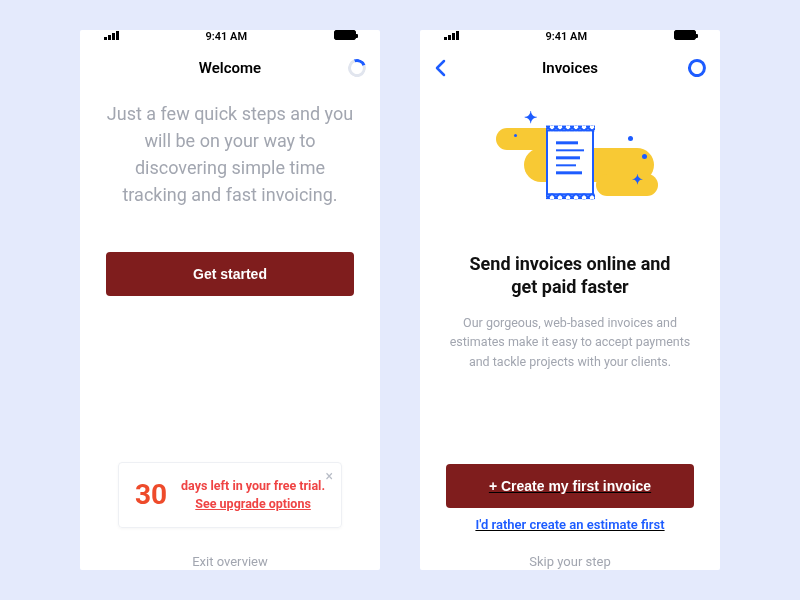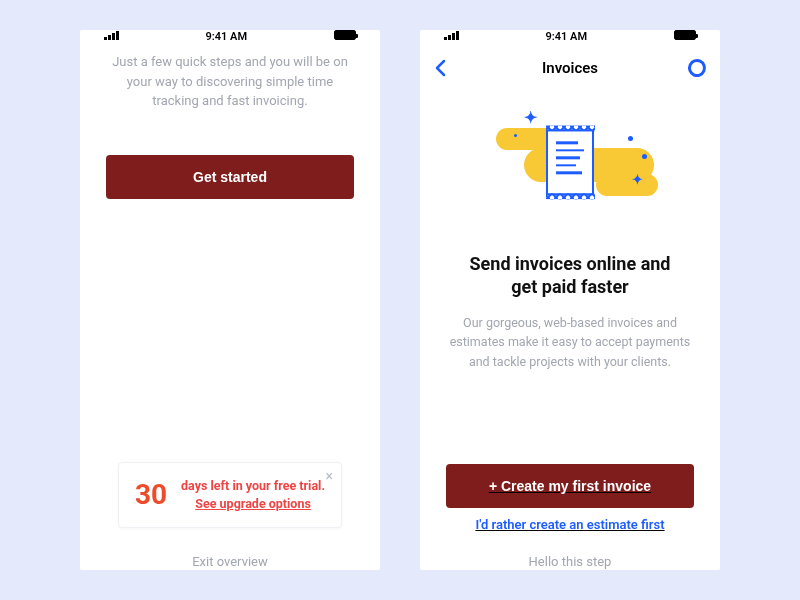--- a/index.html
+++ b/index.html
@@ -79,24 +79,24 @@
   .content.centered { align-items: center; text-align: center; }
   h2.headline {
     font-size: 19px;
     font-weight: 700;
     line-height: 1.3;
     color: #111;
     margin-top: 42px;
     white-space: pre-line;
   }
   p.sub {
-    font-size: 13px;
+    font-size: 18px;
     line-height: 1.5;
     color: #a2a6b0;
-    margin-top: 2px;
+    margin-top: 14px;
   }
   .btn-primary {
     display: block;
     width: 100%;
     background: #7f1d1d;
     color: #fff;
     font-size: 14px;
     font-weight: 600;
     border: none;
     border-radius: 4px;
@@ -208,20 +208,26 @@
     <div class="sig-bars">
         <span></span>
         <span></span>
         <span></span>
         <span></span>
       </div>
     <div>9:41 AM</div>
     <div class="battery">
         <i style="width:100%"></i>
       </div>
+  </div>
+  <div class="nav-bar">
+    <span>Welcome</span>
+    <span class="nav-right">
+      <span class="progress-ring"></span>
+    </span>
   </div>
   <div class="content centered">
     <p class="sub">Just a few quick steps and you will be on your way to discovering simple time tracking and fast invoicing.</p>
     <button class="btn-primary gap-top-lg">Get started</button>
 
     <div class="trial-card">
       <span class="trial-close">×</span>
       <div class="trial-num">30</div>
       <div class="trial-text">
         <span>days left in your free trial.</span><br>
@@ -275,14 +281,14 @@
       <span class="dot" style="left:68px; top:28px; width:3px; height:3px;"></span>
     </div>
     <h2 class="s2-headline">Send invoices online and
 get paid faster</h2>
     <p class="s2-sub">Our gorgeous, web-based invoices and estimates make it easy to accept payments and tackle projects with your clients.</p>
     <div class="s2-actions">
       <button class="btn-primary">+ Create my first invoice</button>
       <a class="link-secondary">I'd rather create an estimate first</a>
     </div>
   </div>
-  <div class="footer-link">Hello this step</div>
+  <div class="footer-link">Skip your step</div>
 </div>
 
 </body></html>

